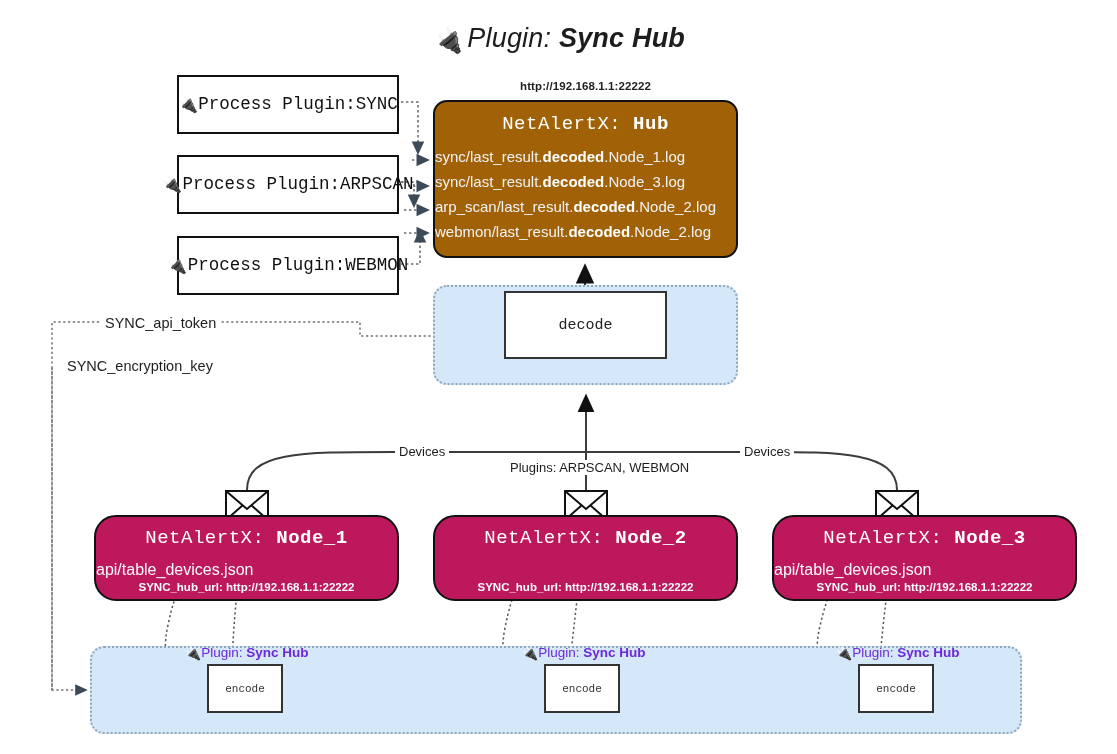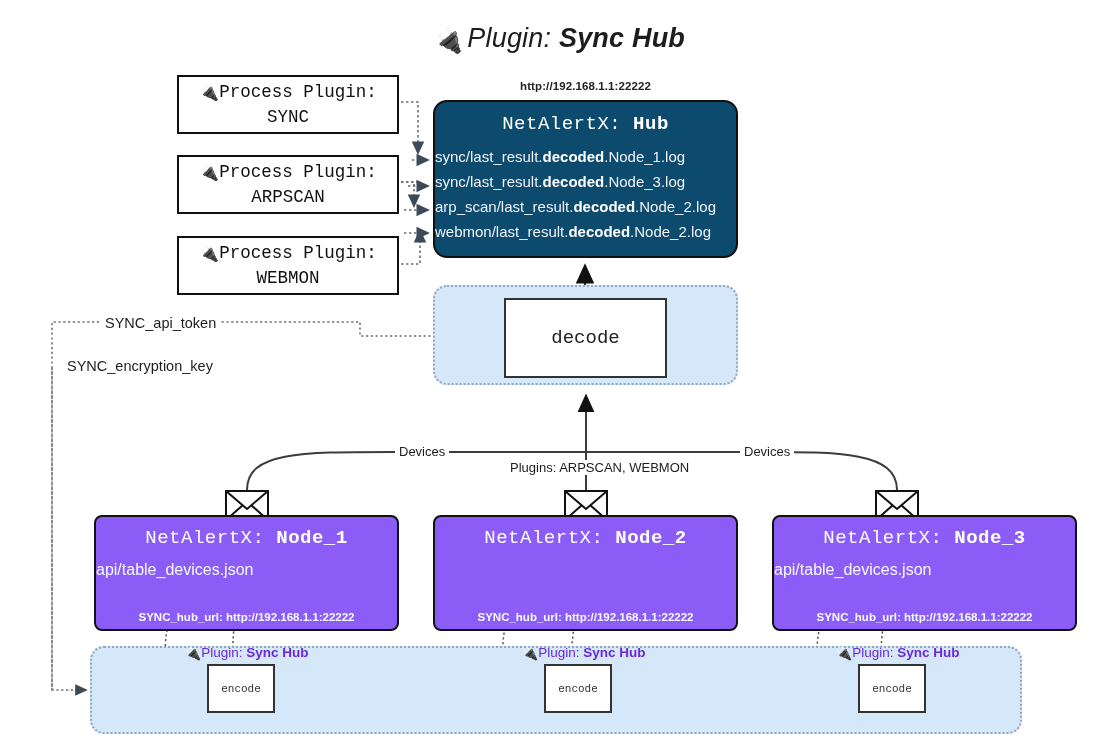--- a/index.html
+++ b/index.html
@@ -12,71 +12,71 @@
   .title{position:absolute;left:0;top:18px;width:1117px;text-align:center;
          font-size:27px;line-height:40px;letter-spacing:.2px;color:#1d1d1d;font-style:italic;}
   .title .plug{font-size:25px;vertical-align:-2px;margin-right:4px;
                filter:grayscale(1) contrast(1.6);}
   .title b{font-weight:bold;}
 
   
   .pbox{position:absolute;border:2px solid #111;background:#fff;
         font-family:"Liberation Mono","DejaVu Sans Mono",monospace;
         font-size:17.5px;line-height:25px;color:#111;
-        display:flex;flex-direction:column;align-items:center;justify-content:center;}
+        display:flex;flex-direction:row;align-items:center;justify-content:center;}
   .pbox .l1{white-space:nowrap;}
   .pbox .l1 .plug{font-family:"DejaVu Sans",sans-serif;font-size:16px;
                   filter:grayscale(1) contrast(1.6);vertical-align:-1px;}
   .pbox .l2{white-space:nowrap;}
 
   
   .hub{position:absolute;left:433px;top:100px;width:305px;height:158px;
-       background:#0c4a6e;border:2.5px solid #111;border-radius:14px;
+       background:#a16207;border:2.5px solid #111;border-radius:14px;
        box-sizing:border-box;color:#fff;}
   .hub .hub-title{font-family:"Liberation Mono","DejaVu Sans Mono",monospace;
        font-size:19px;text-align:center;margin-top:11px;letter-spacing:.5px;}
   .hub .hub-title b{font-weight:bold;}
   .hub .rows{margin-top:9px;}
   .hub .row{font-size:15px;line-height:25px;text-align:left;white-space:nowrap;
             color:#f2f2f5;}
   .hub .row b{font-weight:bold;color:#ffffff;}
   .huburl{position:absolute;left:433px;top:80px;width:305px;text-align:center;
           font-size:11.5px;font-weight:bold;color:#222;letter-spacing:.1px;}
 
   
   .decode-wrap{position:absolute;left:433px;top:285px;width:305px;height:100px;
         background:#d5e8f9;border:2px dotted #8fa6bb;border-radius:14px;box-sizing:border-box;}
-  .decode{position:absolute;left:504px;top:298px;width:163px;height:80px;
+  .decode{position:absolute;left:504px;top:291px;width:163px;height:68px;
         background:#fff;border:2.5px solid #333;box-sizing:border-box;
-        font-family:"Liberation Mono","DejaVu Sans Mono",monospace;font-size:19px;
+        font-family:"Liberation Mono","DejaVu Sans Mono",monospace;font-size:15px;
         display:flex;align-items:center;justify-content:center;color:#222;}
 
   
   .envlab{position:absolute;font-size:14.5px;color:#1d1d1d;background:#fff;
           padding:0 5px;white-space:nowrap;}
 
   
-  .node{position:absolute;top:515px;width:305px;height:116px;
-        background:#8b5cf6;border:2.5px solid #111;border-radius:8px;
+  .node{position:absolute;top:515px;width:305px;height:86px;
+        background:#be185d;border:2.5px solid #111;border-radius:22px;
         box-sizing:border-box;color:#fff;}
   .node .n-title{font-family:"Liberation Mono","DejaVu Sans Mono",monospace;
         font-size:19px;text-align:center;margin-top:10px;letter-spacing:.5px;color:#fff;}
   .node .n-title b{font-weight:bold;}
   .node .n-rows{margin-top:8px;}
   .node .n-row{font-size:16px;line-height:26px;text-align:left;white-space:nowrap;color:#f4f9ff;}
   .node .n-foot{position:absolute;left:0;bottom:6px;width:100%;text-align:center;
         font-size:11.5px;font-weight:bold;color:#f6fbff;white-space:nowrap;}
 
   
   .band{position:absolute;left:90px;top:646px;width:932px;height:88px;
         background:#d5e8f9;border:2px dotted #8fa6bb;border-radius:14px;box-sizing:border-box;}
   .band-lab{position:absolute;top:645px;font-size:13.5px;color:#6d28d9;white-space:nowrap;}
   .band-lab b{font-weight:bold;}
   .band-lab .plug{font-size:13px;filter:grayscale(1) contrast(1.6);vertical-align:-1px;}
-  .enc{position:absolute;top:664px;width:68px;height:49px;background:#fff;
+  .enc{position:absolute;top:664px;width:76px;height:49px;background:#fff;
        border:2.5px solid #333;box-sizing:border-box;
        font-family:"Liberation Mono","DejaVu Sans Mono",monospace;font-size:11px;
        display:flex;align-items:center;justify-content:center;color:#333;}
 
   
   .elab{position:absolute;font-size:13px;color:#1d1d1d;background:#fff;
         padding:0 4px;white-space:nowrap;}
 </style>
 </head>
 <body>

